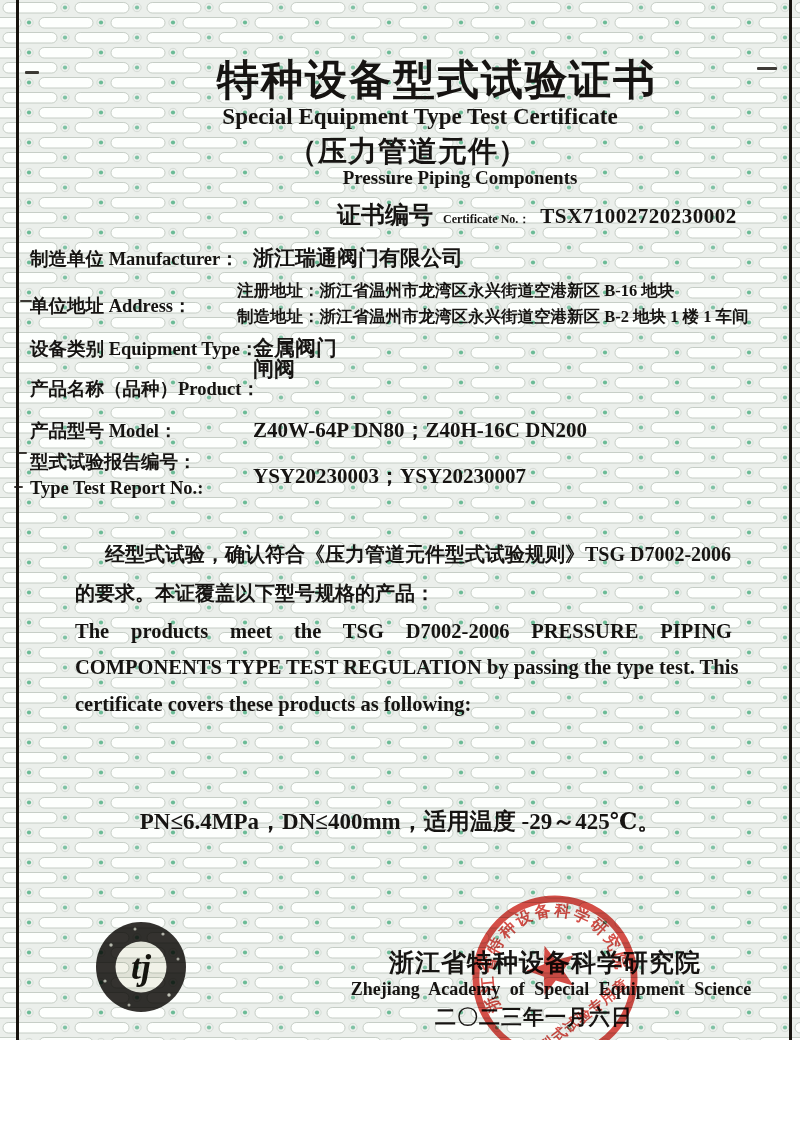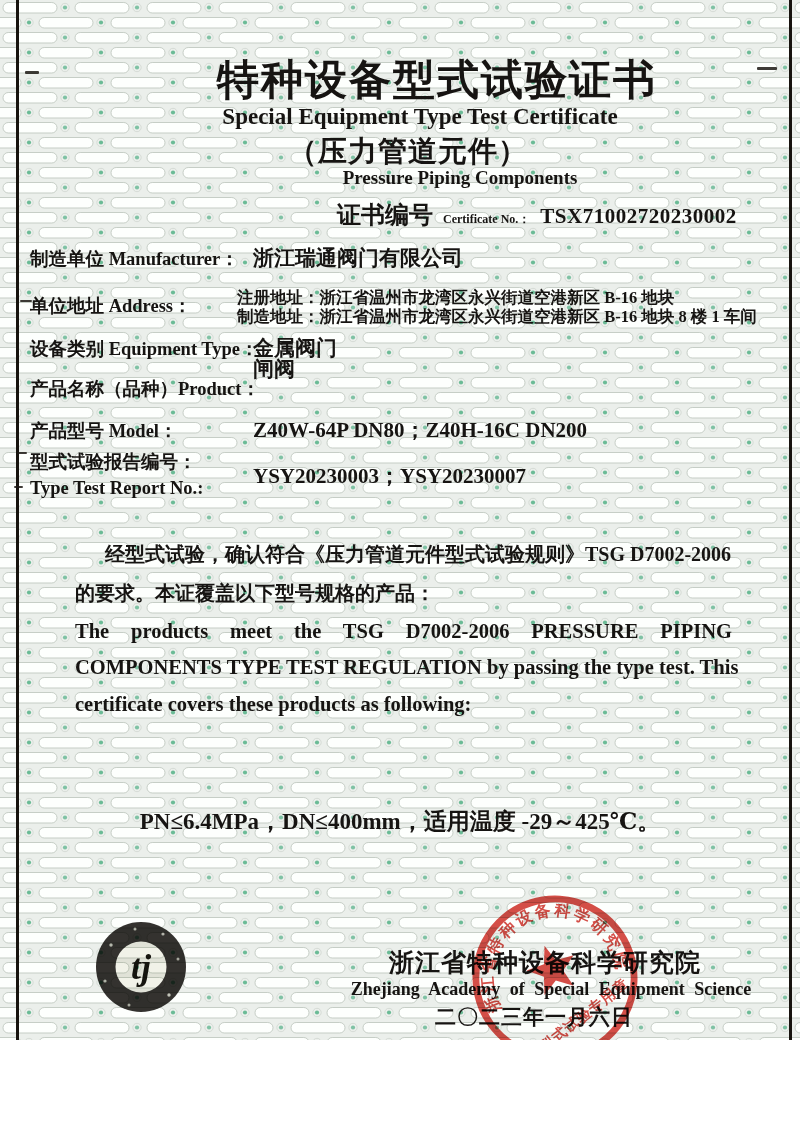--- a/index.html
+++ b/index.html
@@ -78,22 +78,22 @@
   <div class="abs certrow" style="left:337px; top:199px;">
     <span class="lcn">证书编号</span>
     <span class="len">Certificate No.：</span>
     <span class="val">TSX71002720230002</span>
   </div>
 
   <div class="abs flabel" style="left:30px;  top:246px;">制造单位 Manufacturer：</div>
   <div class="abs fvalue" style="left:253px; top:244px;">浙江瑞通阀门有限公司</div>
 
   <div class="abs flabel" style="left:30px;  top:293px;">单位地址 Address：</div>
-  <div class="abs faddr" style="left:237px; top:287px;">注册地址：浙江省温州市龙湾区永兴街道空港新区 B-16 地块</div>
-  <div class="abs faddr" style="left:237px; top:306px;">制造地址：浙江省温州市龙湾区永兴街道空港新区 B-16 地块 8 楼 1 车间</div>
+  <div class="abs faddr" style="left:237px; top:280px;">注册地址：浙江省温州市龙湾区永兴街道空港新区 B-16 地块</div>
+  <div class="abs faddr" style="left:237px; top:306px;">制造地址：浙江省温州市龙湾区永兴街道空港新区 B-2 地块 1 楼 1 车间</div>
 
   <div class="abs flabel" style="left:30px;  top:336px;">设备类别 Equipment Type：</div>
   <div class="abs fvalue" style="left:253px; top:334px;">金属阀门</div>
 
   <div class="abs flabel" style="left:30px;  top:376px;">产品名称（品种）Product：</div>
   <div class="abs fvalue" style="left:253px; top:355px;">闸阀</div>
 
   <div class="abs flabel" style="left:30px;  top:418px;">产品型号 Model：</div>
   <div class="abs fvalue" style="left:253px; top:416px;">Z40W-64P DN80；Z40H-16C DN200</div>
 

